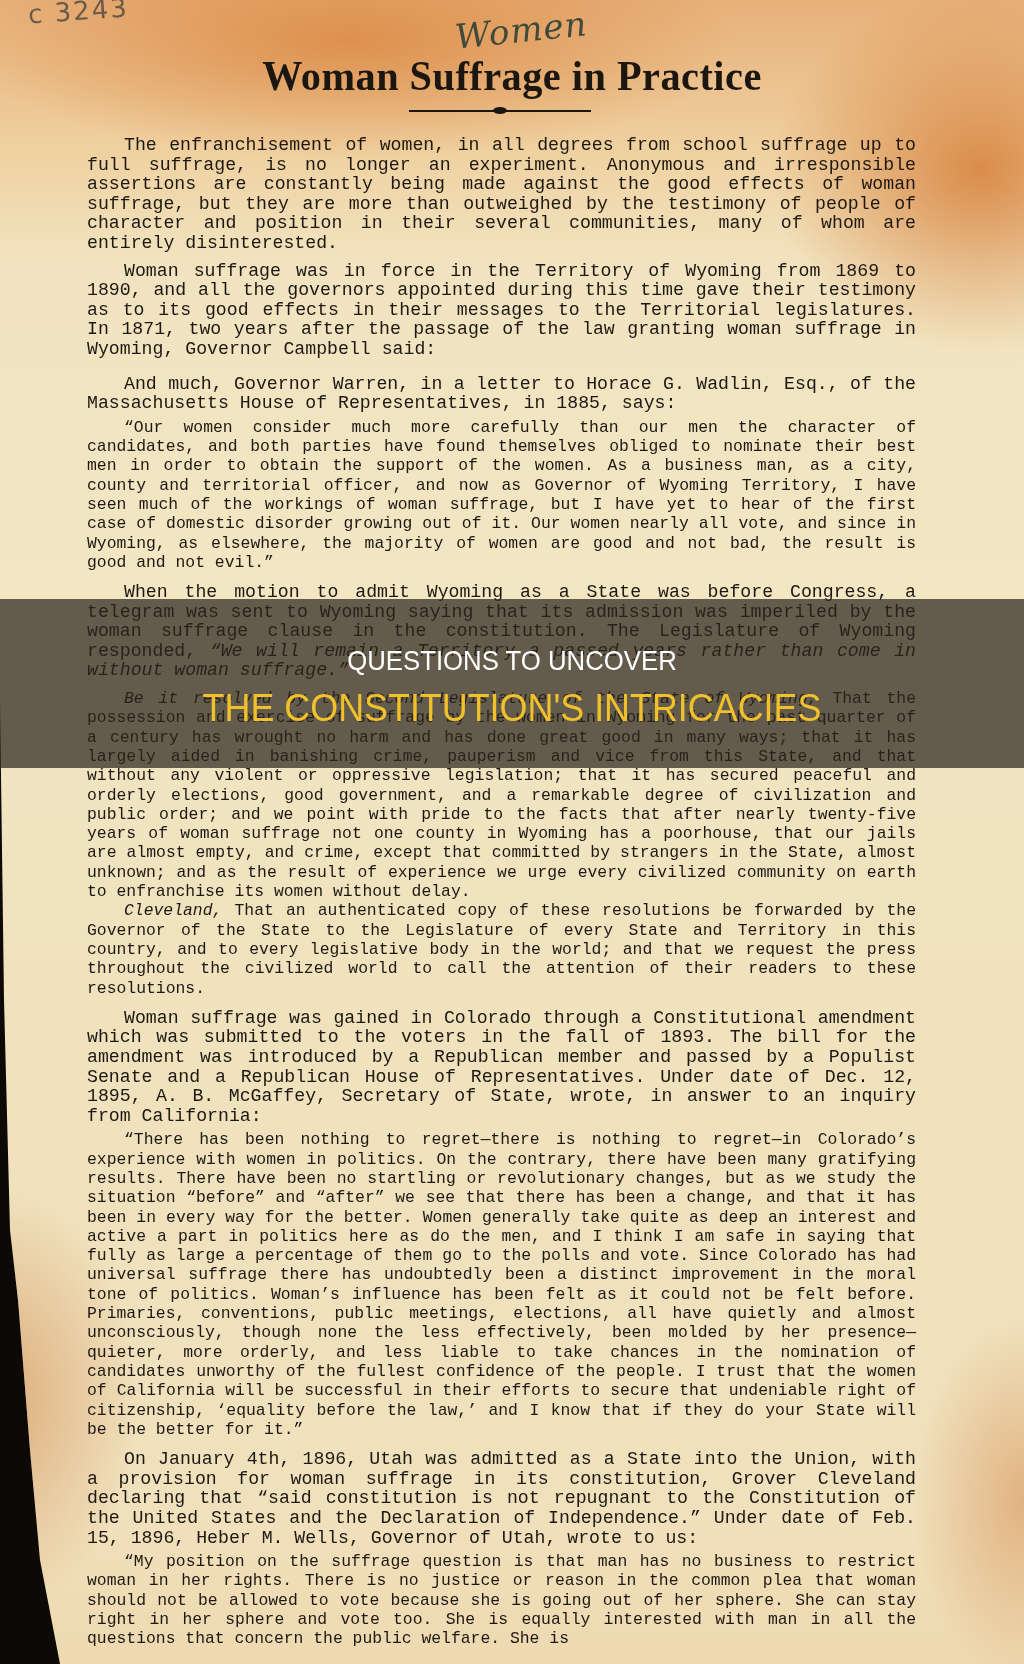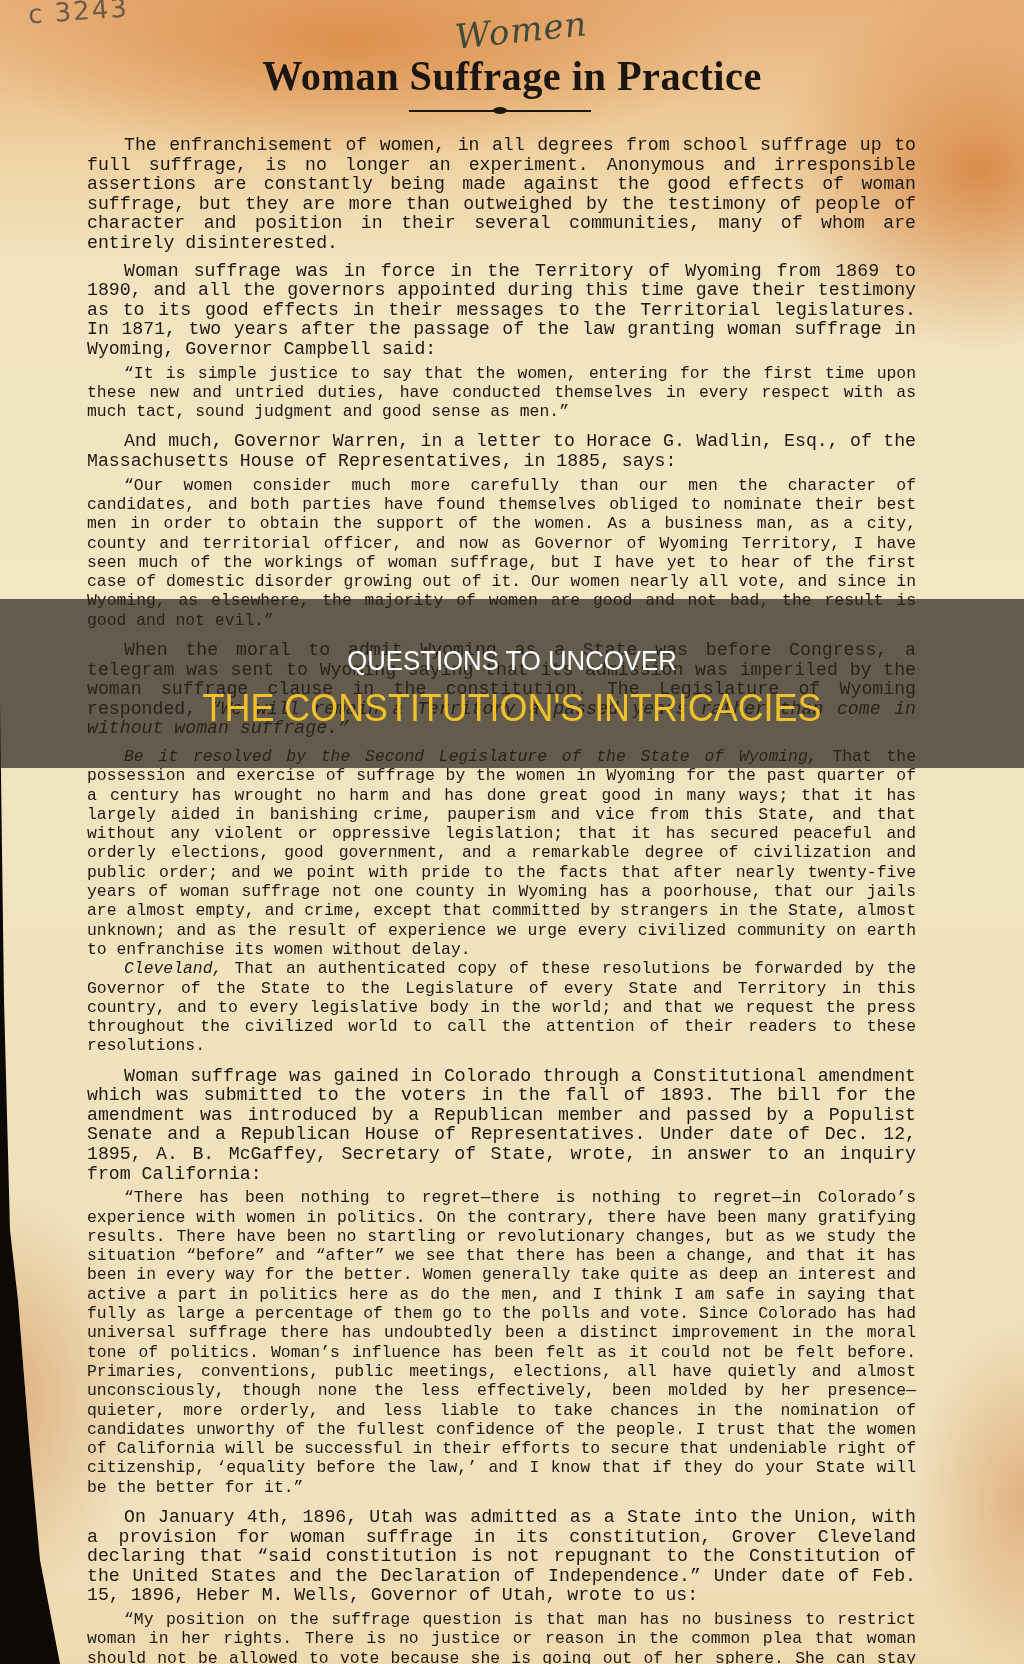--- a/index.html
+++ b/index.html
@@ -90,27 +90,26 @@
 
   <div class="title">Woman Suffrage in Practice</div>
   <div class="rule"></div>
   <div class="rule-dot"></div>
 
   <div class="body-text">
     <p class="para lg">The enfranchisement of women, in all degrees from school suffrage up to full suffrage, is no longer an experiment. Anonymous and irresponsible assertions are constantly being made against the good effects of woman suffrage, but they are more than outweighed by the testimony of people of character and position in their several communities, many of whom are entirely disinterested.</p>
     <div class="gap-m"></div>
     <p class="para lg">Woman suffrage was in force in the Territory of Wyoming from 1869 to 1890, and all the governors appointed during this time gave their testimony as to its good effects in their messages to the Territorial legislatures. In 1871, two years after the passage of the law granting woman suffrage in Wyoming, Governor Campbell said:</p>
     <div class="gap-s"></div>
-    <p class="para quote">“It is simple justice to say that the women, entering for the first time upon these new and untried duties, have conducted themselves in every respect with as much tact, sound judgment and good sense as men.”</p>
     <div class="gap-l"></div>
     <p class="para lg">And much, Governor Warren, in a letter to Horace G. Wadlin, Esq., of the Massachusetts House of Representatives, in 1885, says:</p>
     <div class="gap-s"></div>
     <p class="para quote">“Our women consider much more carefully than our men the character of candidates, and both parties have found themselves obliged to nominate their best men in order to obtain the support of the women. As a business man, as a city, county and territorial officer, and now as Governor of Wyoming Territory, I have seen much of the workings of woman suffrage, but I have yet to hear of the first case of domestic disorder growing out of it. Our women nearly all vote, and since in Wyoming, as elsewhere, the majority of women are good and not bad, the result is good and not evil.”</p>
     <div class="gap-l"></div>
-    <p class="para lg"><span>When the moral to admit Wyoming as a State was before Congress, a telegram was sent to Wyoming saying that its admission was imperiled by the woman suffrage clause in the constitution. The Legislature of Wyoming responded,</span><span class="ital"> “We will remain a Territory a passed years rather than come in without woman suffrage.”</span></p>
+    <p class="para lg"><span>When the motion to admit Wyoming as a State was before Congress, a telegram was sent to Wyoming saying that its admission was imperiled by the woman suffrage clause in the constitution. The Legislature of Wyoming responded,</span><span class="ital"> “We will remain a Territory a passed years rather than come in without woman suffrage.”</span></p>
     <div class="gap-s"></div>
     <div class="gap-s"></div>
     <p class="para quote"><span class="ital">Be it resolved by the Second Legislature of the State of Wyoming,</span><span> That the possession and exercise of suffrage by the women in Wyoming for the past quarter of a century has wrought no harm and has done great good in many ways; that it has largely aided in banishing crime, pauperism and vice from this State, and that without any violent or oppressive legislation; that it has secured peaceful and orderly elections, good government, and a remarkable degree of civilization and public order; and we point with pride to the facts that after nearly twenty-five years of woman suffrage not one county in Wyoming has a poorhouse, that our jails are almost empty, and crime, except that committed by strangers in the State, almost unknown; and as the result of experience we urge every civilized community on earth to enfranchise its women without delay.</span></p>
     <p class="para quote"><span class="ital">Cleveland,</span><span> That an authenticated copy of these resolutions be forwarded by the Governor of the State to the Legislature of every State and Territory in this country, and to every legislative body in the world; and that we request the press throughout the civilized world to call the attention of their readers to these resolutions.</span></p>
     <div class="gap-l"></div>
     <p class="para lg">Woman suffrage was gained in Colorado through a Constitutional amendment which was submitted to the voters in the fall of 1893. The bill for the amendment was introduced by a Republican member and passed by a Populist Senate and a Republican House of Representatives. Under date of Dec. 12, 1895, A. B. McGaffey, Secretary of State, wrote, in answer to an inquiry from California:</p>
     <div class="gap-s"></div>
     <p class="para quote">“There has been nothing to regret—there is nothing to regret—in Colorado’s experience with women in politics. On the contrary, there have been many gratifying results. There have been no startling or revolutionary changes, but as we study the situation “before” and “after” we see that there has been a change, and that it has been in every way for the better. Women generally take quite as deep an interest and active a part in politics here as do the men, and I think I am safe in saying that fully as large a percentage of them go to the polls and vote. Since Colorado has had universal suffrage there has undoubtedly been a distinct improvement in the moral tone of politics. Woman’s influence has been felt as it could not be felt before. Primaries, conventions, public meetings, elections, all have quietly and almost unconsciously, though none the less effectively, been molded by her presence—quieter, more orderly, and less liable to take chances in the nomination of candidates unworthy of the fullest confidence of the people. I trust that the women of California will be successful in their efforts to secure that undeniable right of citizenship, ‘equality before the law,’ and I know that if they do your State will be the better for it.”</p>
     <div class="gap-l"></div>
     <p class="para lg">On January 4th, 1896, Utah was admitted as a State into the Union, with a provision for woman suffrage in its constitution, Grover Cleveland declaring that “said constitution is not repugnant to the Constitution of the United States and the Declaration of Independence.” Under date of Feb. 15, 1896, Heber M. Wells, Governor of Utah, wrote to us:</p>

